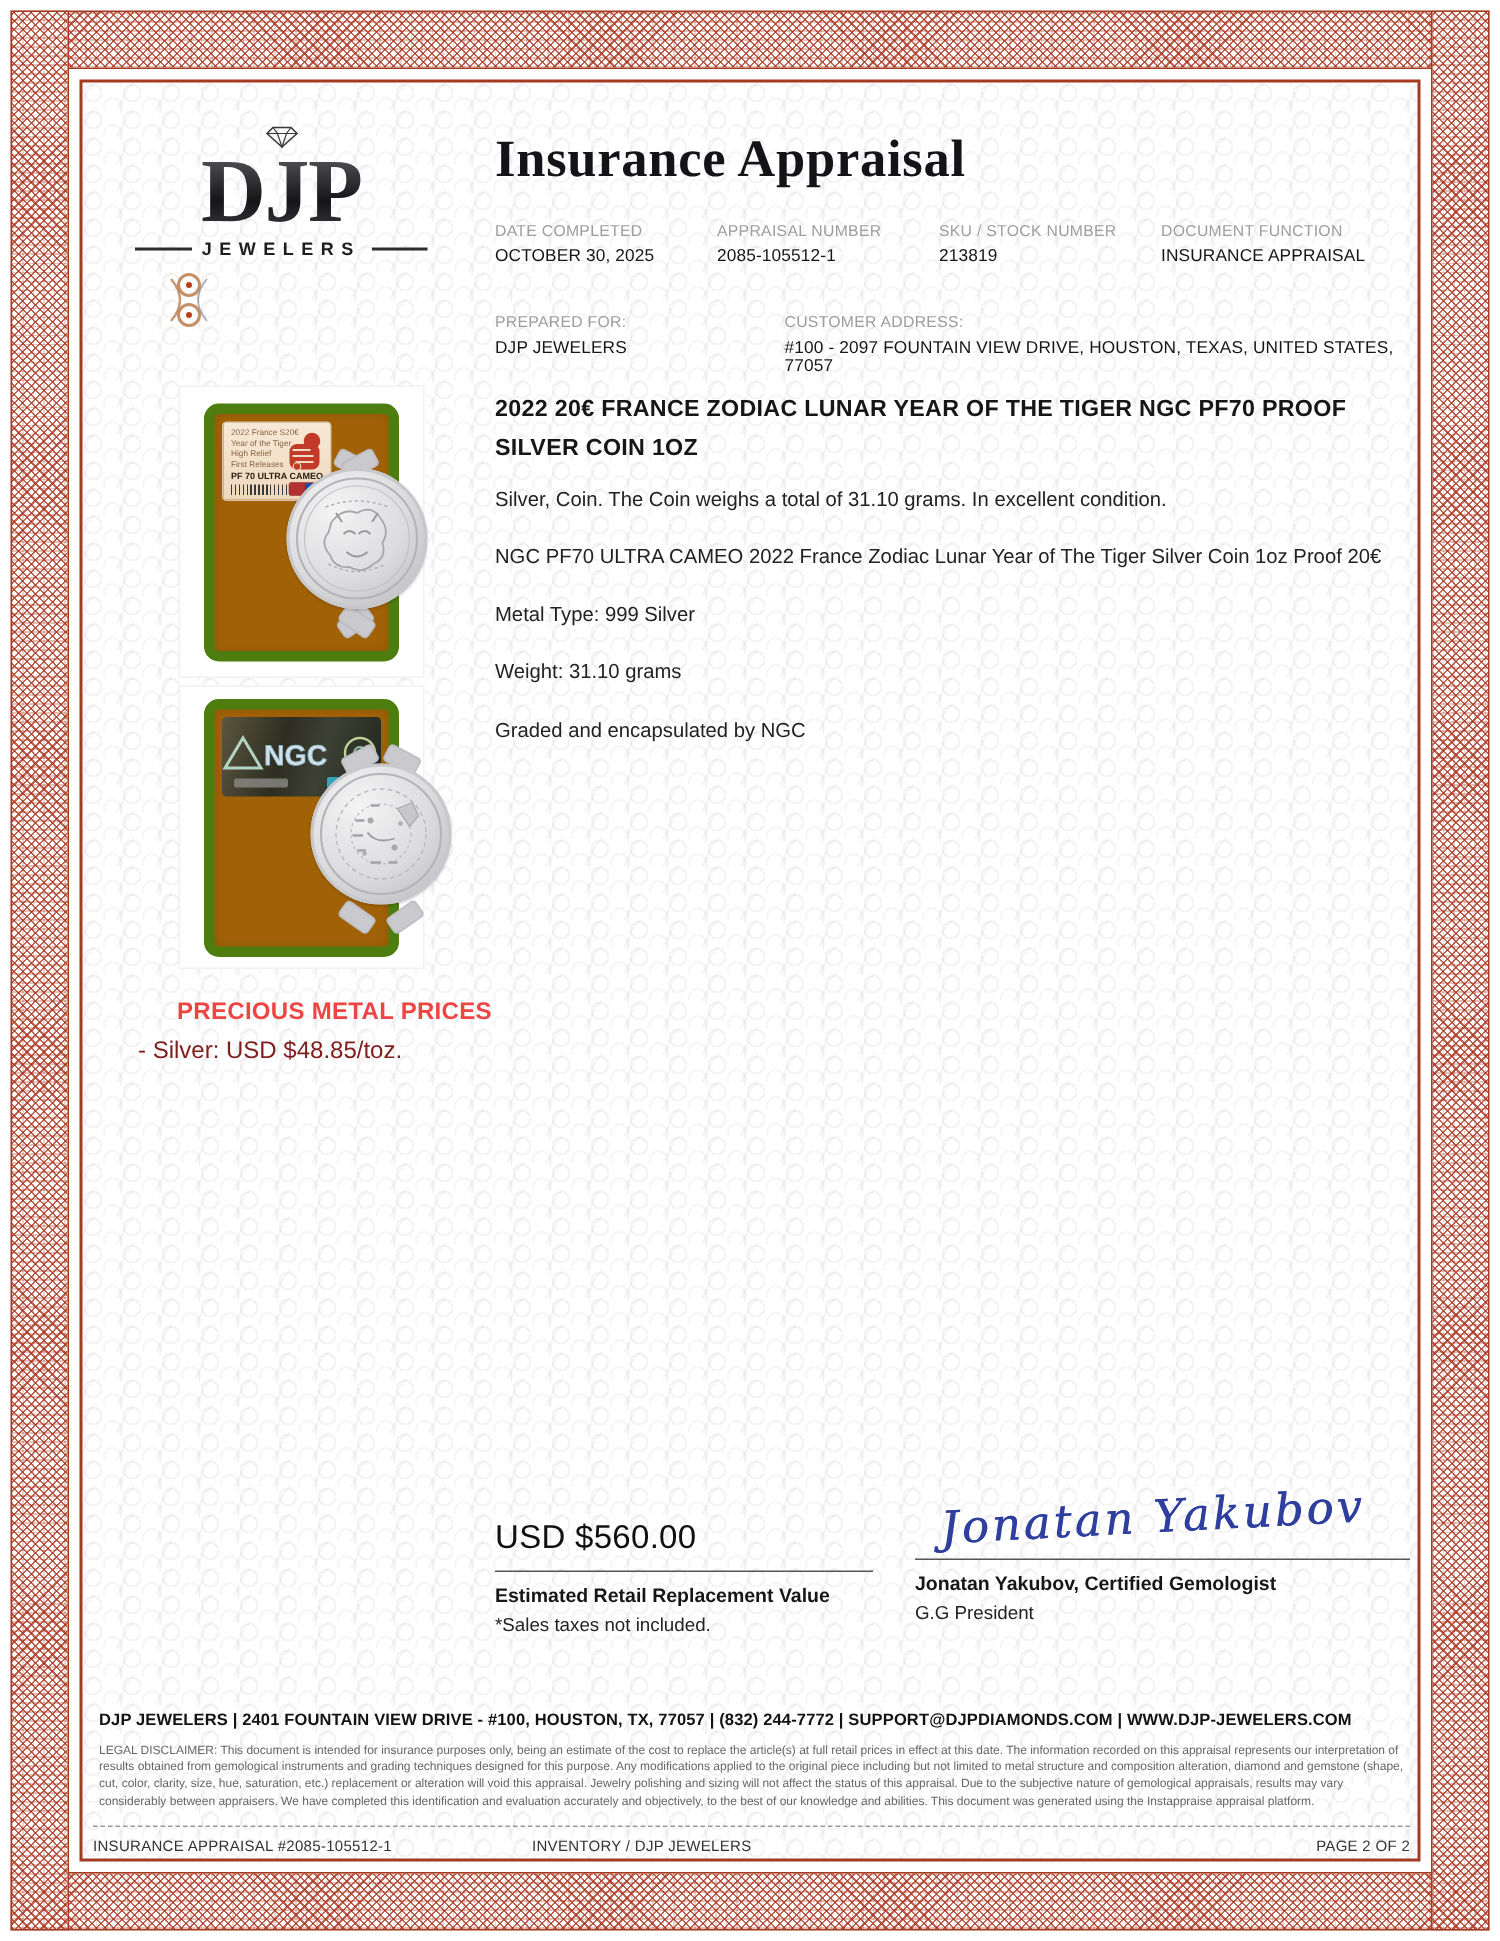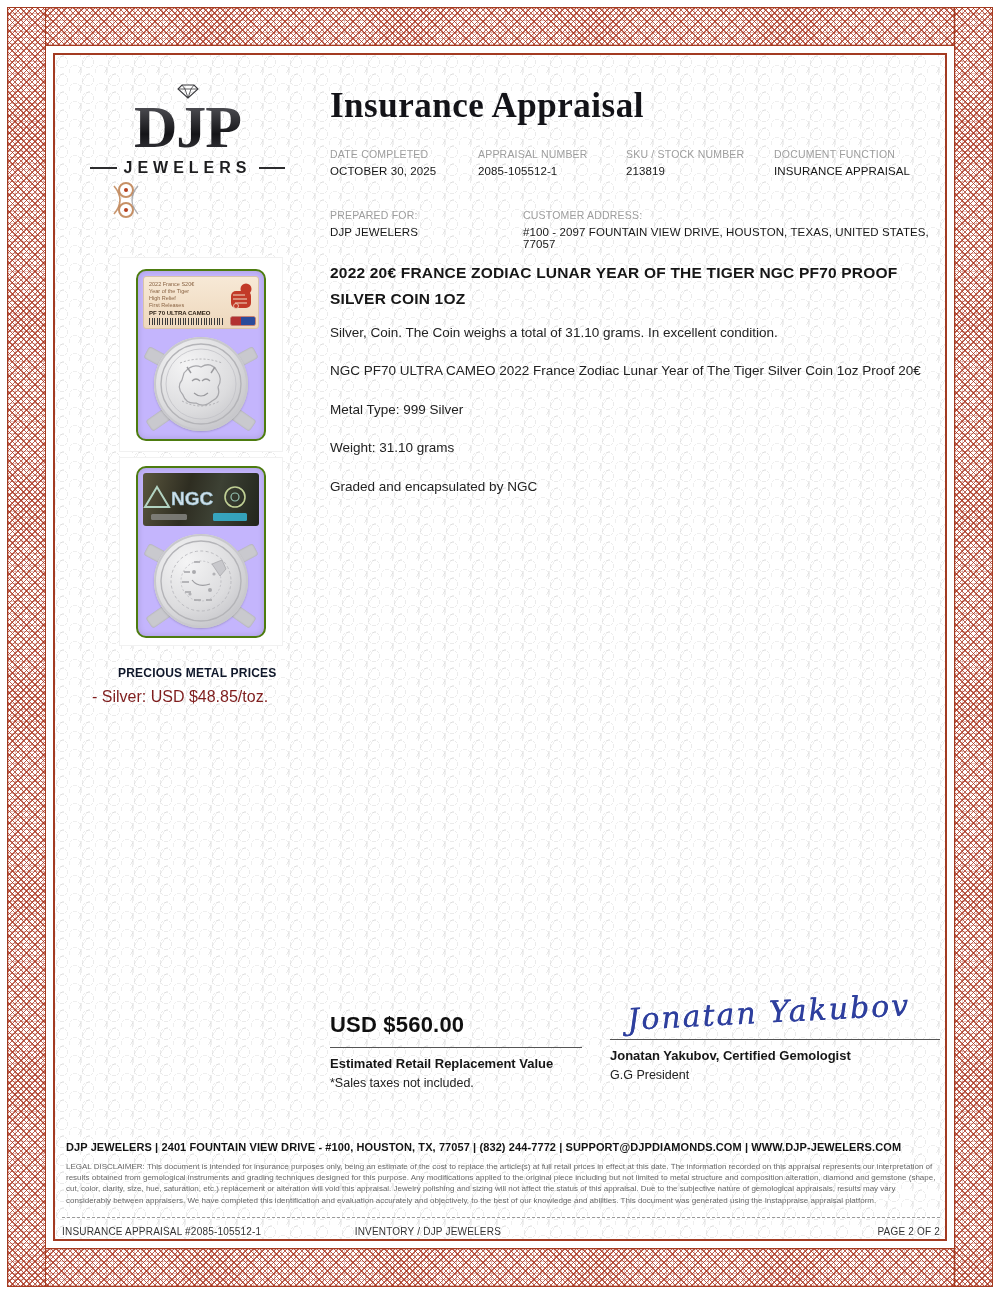--- a/index.html
+++ b/index.html
@@ -38,21 +38,21 @@
   .logo-brand {
     font-family:"Liberation Serif", serif; font-weight:700; font-size:60px; line-height:.92;
     letter-spacing:-1px;
     background:linear-gradient(180deg,#5a5a60 0%,#151518 62%,#3a3a40 100%);
     -webkit-background-clip:text; background-clip:text; color:transparent;
     position:relative; display:inline-block;
   }
   .logo-copper { position:absolute; left:14px; top:96px; pointer-events:none; }
   .logo-jewelers { margin-top:4px; display:flex; align-items:center; gap:7px; }
   .logo-jewelers .ln { flex:1; height:2px; background:#2c2c2e; }
-  .logo-jewelers .tx { font-size:16px; font-weight:600; letter-spacing:5px; color:#1e1e20; }
+  .logo-jewelers .tx { font-size:12px; font-weight:600; letter-spacing:5px; color:#1e1e20; }
 
   
   .doc-title {
     position:absolute; left:330px; top:86px;
     font-family:"Liberation Serif", serif; font-size:35px; font-weight:600; color:#131318;
     letter-spacing:.5px;
   }
   .fields-grid { position:absolute; left:330px; top:148px; display:flex; }
   .field { flex:0 0 148px; }
   .field:last-child { flex:0 0 170px; }
@@ -65,23 +65,23 @@
   
   .item-sec { position:absolute; left:330px; top:260px; width:608px; }
   .item-title { font-size:15.5px; font-weight:700; color:#161616; line-height:1.7; letter-spacing:.2px; margin-bottom:12px; }
   .item-sec p { font-size:13.5px; color:#222; margin-bottom:23.5px; }
 
   
   .photo-card { position:absolute; left:120px; width:162px; background:#fff;
     box-shadow:0 0 0 1px #f1f1f1; display:flex; align-items:center; justify-content:center; }
   .photo-card.c1 { top:258px; height:193px; }
   .photo-card.c2 { top:458px; height:187px; }
-  .slab { width:130px; height:172px; border:2px solid #4d7c0f; border-radius:10px;
-    background:#c4b5fd; box-shadow:inset 0 0 6px rgba(0,0,0,.14); position:relative; padding:5px;
-    display:flex; flex-direction:column; }
+  .slab { width:130px; height:172px; border:7px solid #4d7c0f; border-radius:10px;
+    background:#a16207; box-shadow:inset 0 0 6px rgba(0,0,0,.14); position:relative; padding:5px;
+    display:flex; flex-direction:row; }
   .slab-label { height:53px; border-radius:3px; position:relative; overflow:hidden; }
   .slab-label.front { background:linear-gradient(180deg,#f7e9d6,#eed8bd); border:1px solid #d9c4a8; padding:4px 5px; }
   .lbl-text { font-size:5.5px; line-height:1.3; color:#8a6444; white-space:pre-line; }
   .lbl-grade { font-size:6px; font-weight:700; color:#2c2014; margin-top:1px; }
   .lbl-barcode { margin-top:2px; width:72%; height:7px;
     background:repeating-linear-gradient(90deg,#3a3a3a 0 1px, rgba(0,0,0,0) 1px 2.6px); }
   .tiger-stamp { position:absolute; right:3px; top:4px; }
   .ngc-mini { position:absolute; right:3px; bottom:3px; width:24px; height:8px; border-radius:1px;
     background:linear-gradient(90deg,#b23232 0 42%, #2a4a9a 42%); box-shadow:0 0 0 .5px #9a2a2a; }
   .slab-label.back { background:linear-gradient(105deg,#5a563e 0%,#2e2d21 38%,#3d4134 62%,#22251d 100%); }
@@ -93,26 +93,26 @@
   .prong.p3 { left:4px;  bottom:8px; transform:rotate(-35deg); }
   .prong.p4 { right:4px; bottom:8px; transform:rotate(35deg); }
   .coin { position:absolute; left:50%; top:53%; transform:translate(-50%,-50%);
     width:94px; height:94px; border-radius:50%;
     background:radial-gradient(circle at 35% 30%, #f4f4f5, #dcdcde 52%, #c6c6ca 78%, #aeaeb2);
     box-shadow:inset 0 0 0 2px #c8c8cc, 0 1px 2px rgba(0,0,0,.18); }
   .coin svg { position:absolute; inset:0; }
 
   
   .metal { position:absolute; left:92px; top:666px; }
-  .metal h3 { font-size:12px; font-weight:700; color:#0f172a; letter-spacing:.2px;padding-left:26px; }
+  .metal h3 { font-size:16px; font-weight:700; color:#ef4444; letter-spacing:.2px;padding-left:26px; }
   .metal .mline { margin-top:8px; font-size:16px; color:#7f1d1d; }
 
   
   .value-block { position:absolute; left:330px; top:1012px; width:252px; }
-  .value-amount { font-size:22px; font-weight:700; color:#101010; letter-spacing:.2px; }
+  .value-amount { font-size:22px; font-weight:400; color:#101010; letter-spacing:.2px; }
   .u-line { border-top:1.5px solid #555; margin-top:9px; }
   .value-label { margin-top:8px; font-size:13px; font-weight:700; color:#161616; }
   .value-note { margin-top:5px; font-size:12.5px; color:#222; }
   .sig-block { position:absolute; left:610px; top:1002px; width:330px; }
   .sig-script { font-family:"DejaVu Serif", serif; font-style:italic; font-size:30px; color:#2e3f9e;
     letter-spacing:2px; transform:rotate(-3deg); transform-origin:left bottom; display:inline-block;
     margin-left:18px; text-shadow:.4px 0 0 #2e3f9e; }
   .sig-block .u-line { margin-top:2px; }
   .sig-name { margin-top:8px; font-size:13px; font-weight:700; color:#161616; }
   .sig-title { margin-top:5px; font-size:12.5px; color:#222; }

